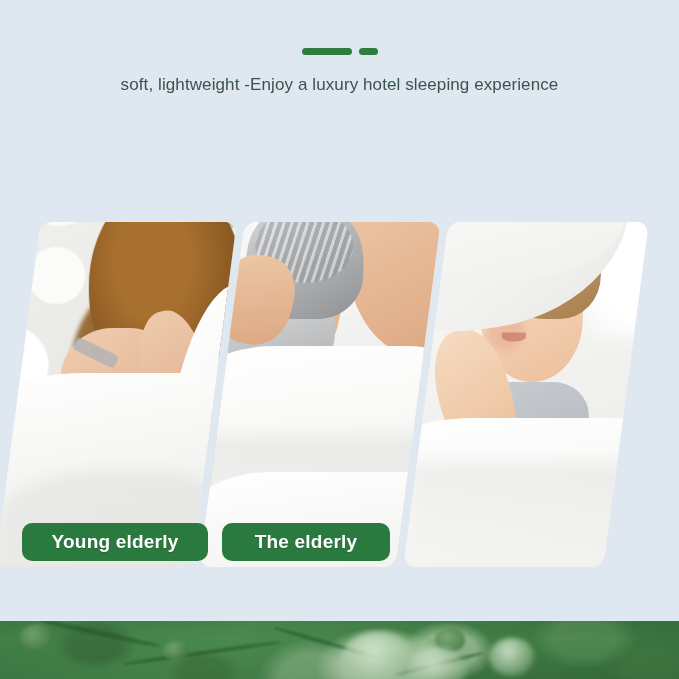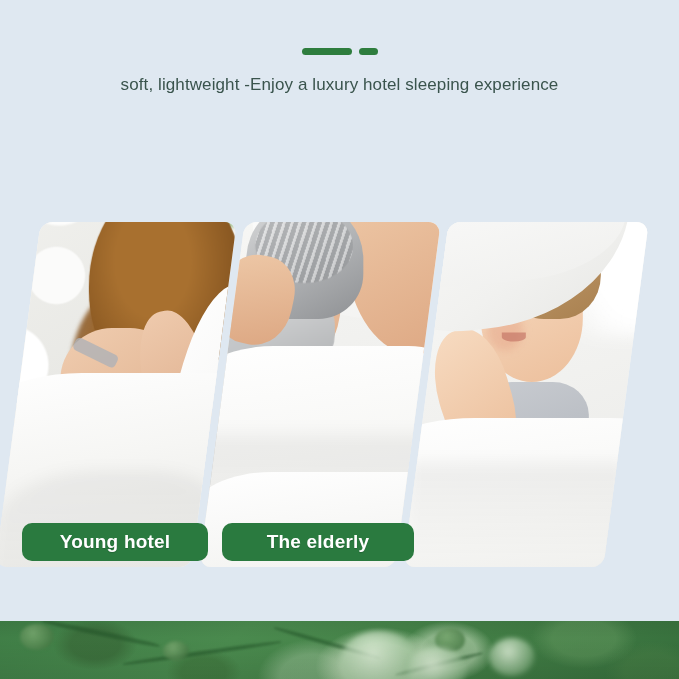--- a/index.html
+++ b/index.html
@@ -405,21 +405,21 @@
   }
   .label-bar .label-text {
     color: #ffffff;
     font-weight: bold;
     font-size: 19px;
     letter-spacing: 0.2px;
     white-space: nowrap;
     text-shadow: 0 1px 1px rgba(0,0,0,.18);
   }
   .bar-1 { left: 22px;  width: 186px; top: 523px; }
-  .bar-2 { left: 222px; width: 192px; top: 523px; }
+  .bar-2 { left: 222px; width: 168px; top: 523px; }
   .bar-3 { left: 424px; width: 190px; top: 523px; }
 
   
   .foliage {
     position: absolute;
     left: 0; bottom: 0;
     width: 679px;
     height: 58px;
     overflow: hidden;
     background:
@@ -555,21 +555,21 @@
             <div class="s3-blanket"></div>
             <div class="s3-fold"></div>
           </div>
         </div>
       </div>
     </div>
 
   </div>
 
   <div class="label-bar bar-1">
-    <span class="label-text">Young hotel</span>
+    <span class="label-text">Young elderly</span>
   </div>
   <div class="label-bar bar-2">
     <span class="label-text">The elderly</span>
   </div>
 
   <div class="foliage">
     <span class="stem stem-a"></span>
     <span class="stem stem-b"></span>
     <span class="stem stem-c"></span>
     <span class="stem stem-d"></span>

